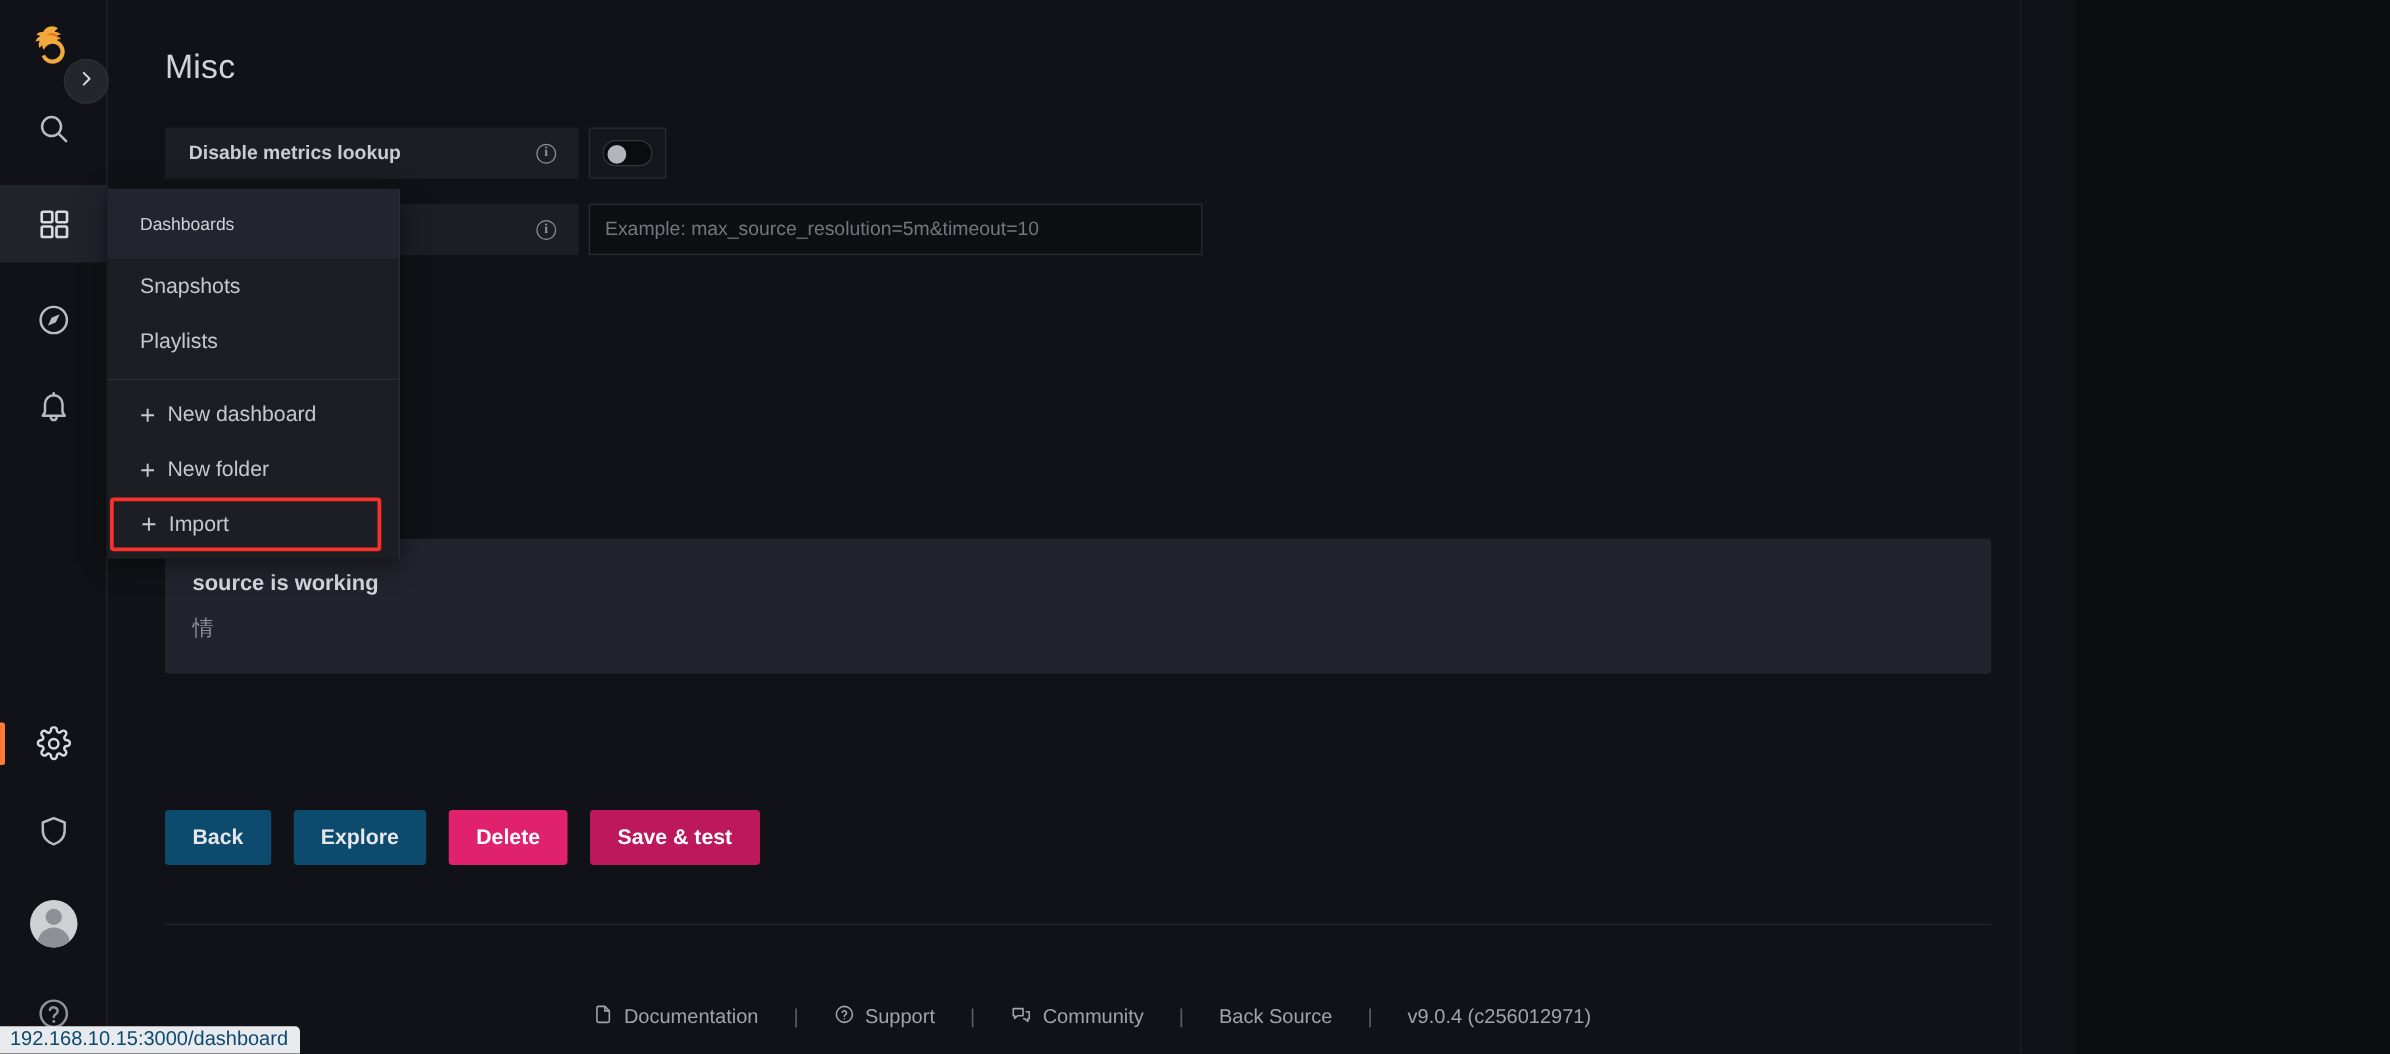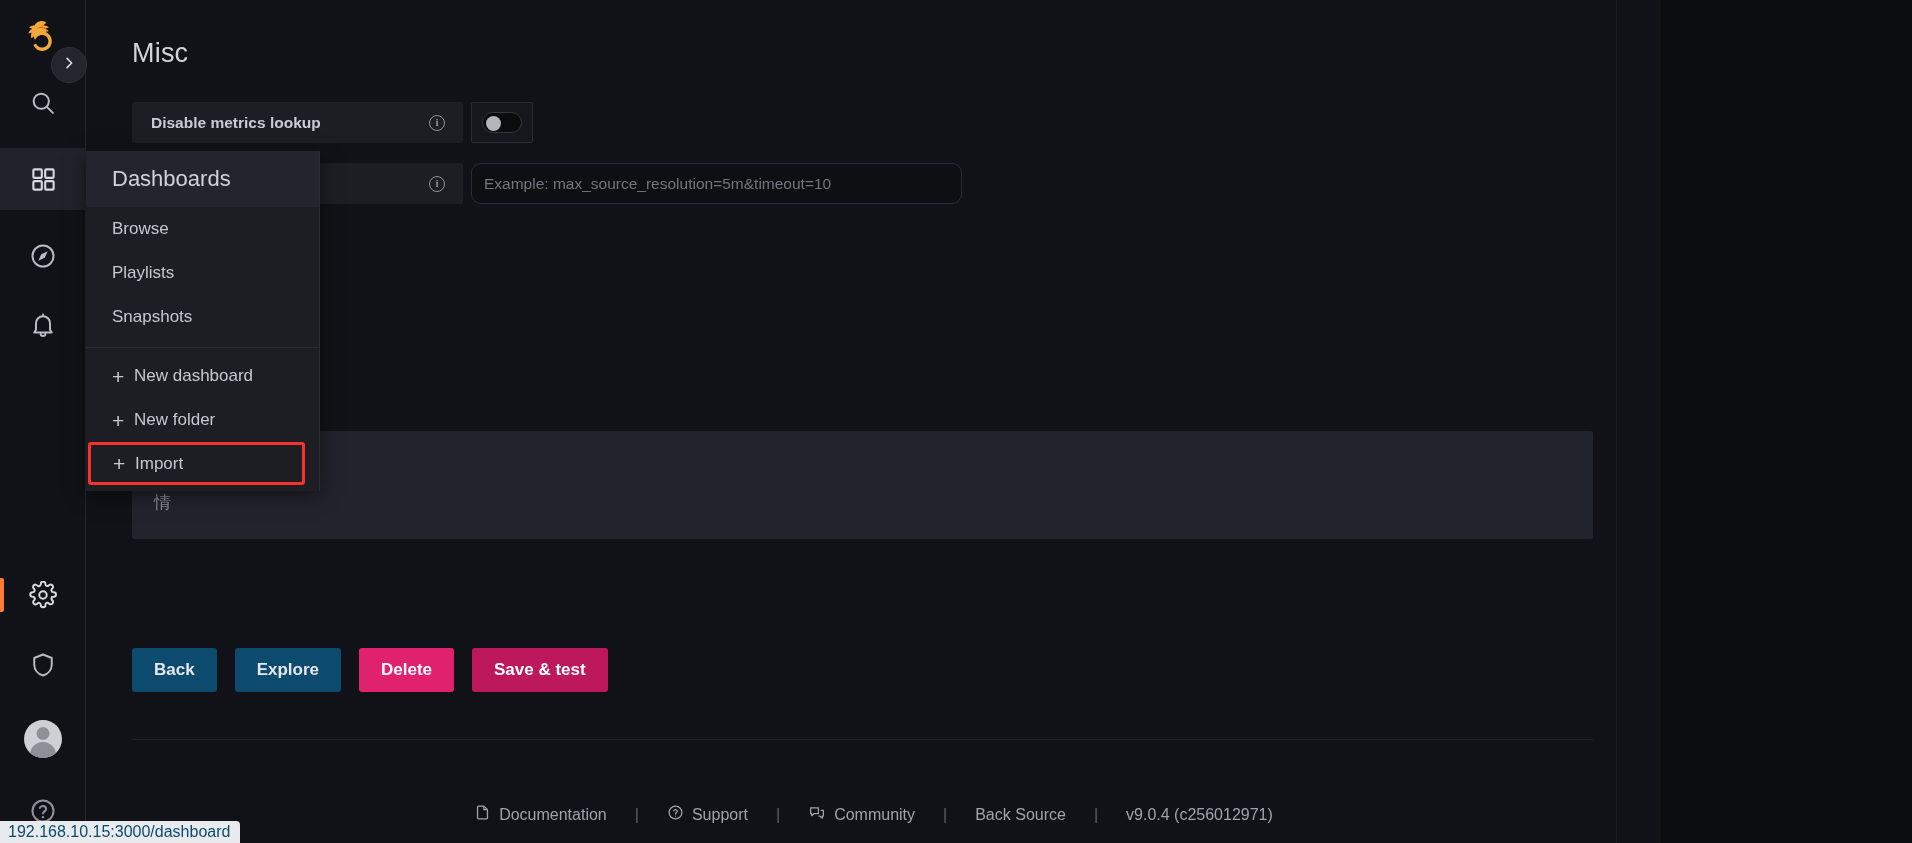--- a/index.html
+++ b/index.html
@@ -93,37 +93,37 @@
   .toggle {
     width: 40px; height: 21px; border-radius: 11px; background: #0b0c0e;
     border: 1px solid #33363d; position: relative;
   }
   .toggle .knob {
     position: absolute; left: 3px; top: 2.5px; width: 15px; height: 15px;
     border-radius: 50%; background: #b3b5bb;
   }
   .text-input {
     margin-left: 8px; width: 491px; height: 41px;
-    background: #0e0f13; border: 1px solid #2a2c33; border-radius: 10px;
+    background: #0e0f13; border: 1px solid #2a2c33; border-radius: 0;
     padding: 0 12px; color: #c9ccd3; font-size: 15.5px;
     font-family: "Liberation Sans", sans-serif; outline: none;
   }
   .text-input::placeholder { color: #72767d; }
 
   
   .dd-menu {
     position: absolute; left: 86px; top: 151px; width: 234px;
     background: #1c1e24; border-right: 1px solid #2b2d35;
     box-shadow: 0 4px 18px rgba(0,0,0,.5);
     z-index: 50; padding-bottom: 6px;
   }
   .dd-header {
     height: 56px; display: flex; align-items: center; padding-left: 26px;
     background: #22252d;
-    font-size: 22px; color: #d2d3d8;
+    font-size: 14px; color: #d2d3d8;
   }
   .dd-item {
     height: 44px; display: flex; align-items: center; padding-left: 26px;
     color: #c5c8cf; font-size: 17px;
   }
   .dd-sep { height: 1px; background: #2b2d35; margin: 8px 0 6px 0; }
   .dd-item .plus {
     display: inline-block; width: 22px; color: #c5c8cf; font-size: 21px;
     line-height: 17px;
   }
@@ -310,23 +310,22 @@
         <button class="btn primary">Save &amp; test</button>
       </div>
 
       <div class="right-rule"></div>
     </div>
   </div>
 
   <div class="dd-menu">
     <div class="dd-header">Dashboards</div>
 
-    <div class="dd-item">Browse</div>
+    <div class="dd-item">Snapshots</div>
     <div class="dd-item">Playlists</div>
-    <div class="dd-item">Snapshots</div>
 
     <div class="dd-sep"></div>
 
     <div class="dd-item">
       <span class="plus">+</span>
       <span>New dashboard</span>
     </div>
     <div class="dd-item">
       <span class="plus">+</span>
       <span>New folder</span>

